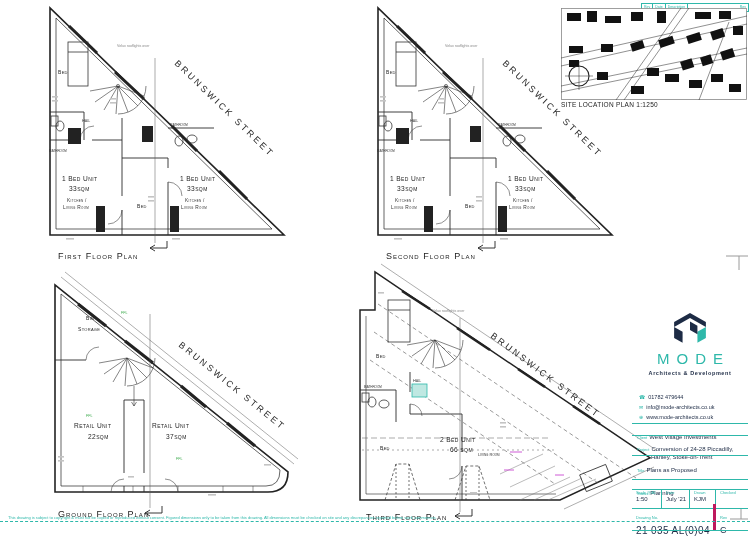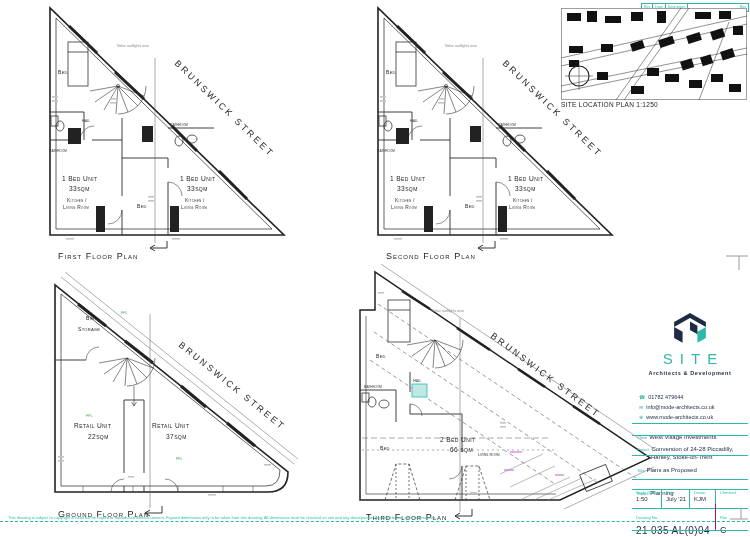--- a/index.html
+++ b/index.html
@@ -33,21 +33,21 @@
   .tb .cicon{color:#2eb8aa;font-size:5px;margin-right:3px;}
   .lab{color:#2eb8aa;font-size:4px;margin-right:2px;}
   .val{color:#1d2b45;font-size:6px;}
   .tb .row{position:absolute;left:5px;width:108px;white-space:nowrap;}
   .grid4{position:absolute;left:0;top:183px;width:116px;height:19px;display:flex;}
   .grid4 .gc{border-right:1px solid #2eb8aa;padding:1px 0 0 4px;box-sizing:border-box;}
   .grid4 .gc:last-child{border-right:none;}
   .gc .lab{display:block;margin:0;}
   .gc .val{display:block;margin-top:1px;}
   .drow{position:absolute;left:0;top:198px;width:116px;height:26px;display:flex;}
-  .drow .dc1{width:84px;border-right:1px solid #be185d;padding:1px 0 0 4px;box-sizing:border-box;}
+  .drow .dc1{width:84px;border-right:3px solid #be185d;padding:1px 0 0 4px;box-sizing:border-box;}
   .drow .dc2{flex:1;padding:1px 0 0 4px;box-sizing:border-box;}
   .dnum{color:#1d2b45;font-size:10px;letter-spacing:.4px;margin-top:2px;}
   .drev{color:#1d2b45;font-size:9px;margin-top:2px;}
   
   .disc{left:8px;top:515px;width:600px;font-size:4px;color:#2eb8aa;white-space:nowrap;overflow:hidden;}
   .dashline{left:0;top:521px;width:750px;border-top:1px dashed #2eb8aa;}
   .fold{stroke:#9a9a9a;stroke-width:1;fill:none;}
 </style>
 </head>
 <body>
@@ -353,21 +353,21 @@
     <text class="t-cap" x="16" y="258">Third Floor Plan</text>
   </svg>
 
   <div class="abs tb">
     <svg width="36" height="34" viewBox="0 0 34 32" style="position:absolute;left:40px;top:6px">
       <path d="M17,1 L32,9.5 L32,14 L17,5.5 L2,14 L2,9.5 Z" fill="#1d2b45"></path>
       <path d="M2,14 L10,18.5 L10,29 L2,24.5 Z" fill="#1d2b45"></path>
       <path d="M32,14 L24,18.5 L24,29 L32,24.5 Z" fill="#2eb8aa"></path>
       <path d="M17,9 L24,13 L24,21 L17,17 Z" fill="#1d2b45"></path>
     </svg>
-    <div class="brand">SITE</div>
+    <div class="brand">MODE</div>
     <div class="tagline">Architects &amp; Development</div>
 
     <div class="contact" style="top:88px">
       <span class="cicon">☎</span><span>01782 479644</span>
     </div>
     <div class="contact" style="top:98px">
       <span class="cicon">✉</span><span>info@mode-architects.co.uk</span>
     </div>
     <div class="contact" style="top:108px">
       <span class="cicon">⊕</span><span>www.mode-architects.co.uk</span>

